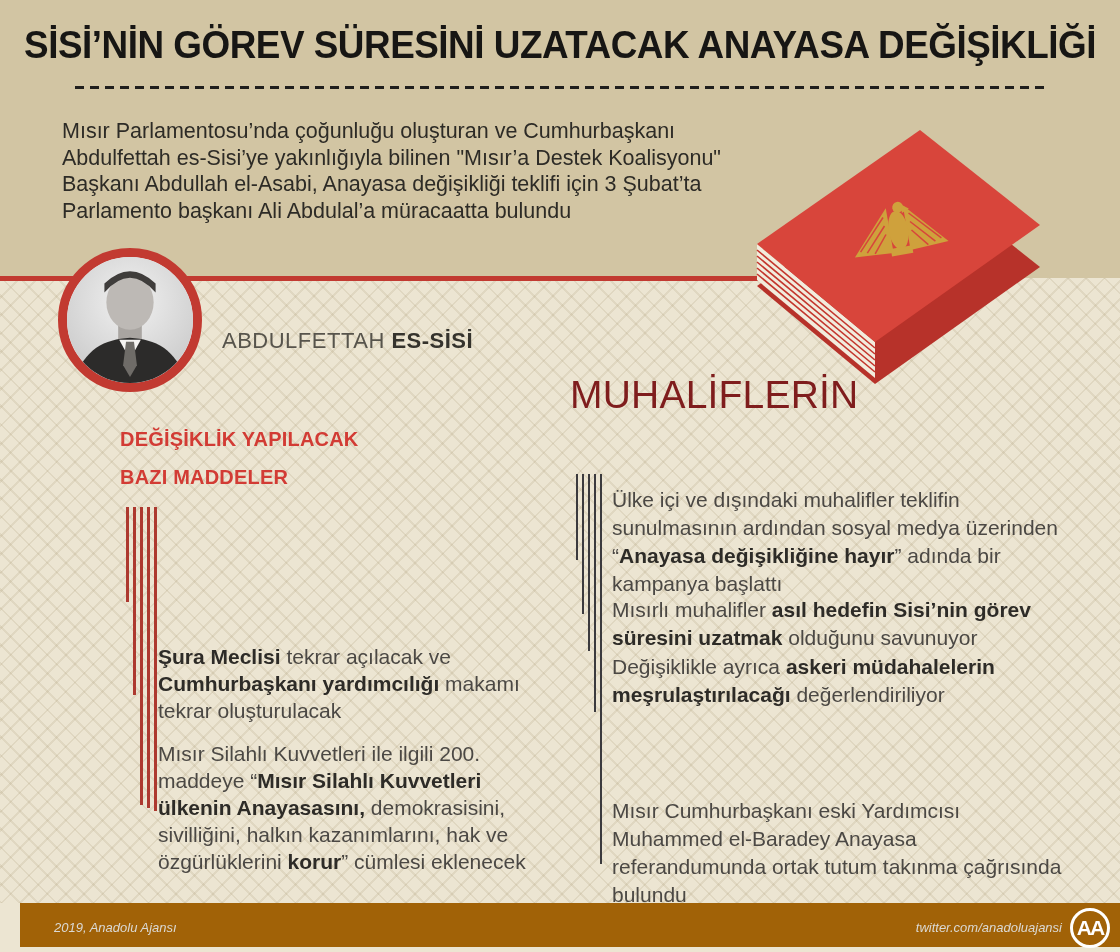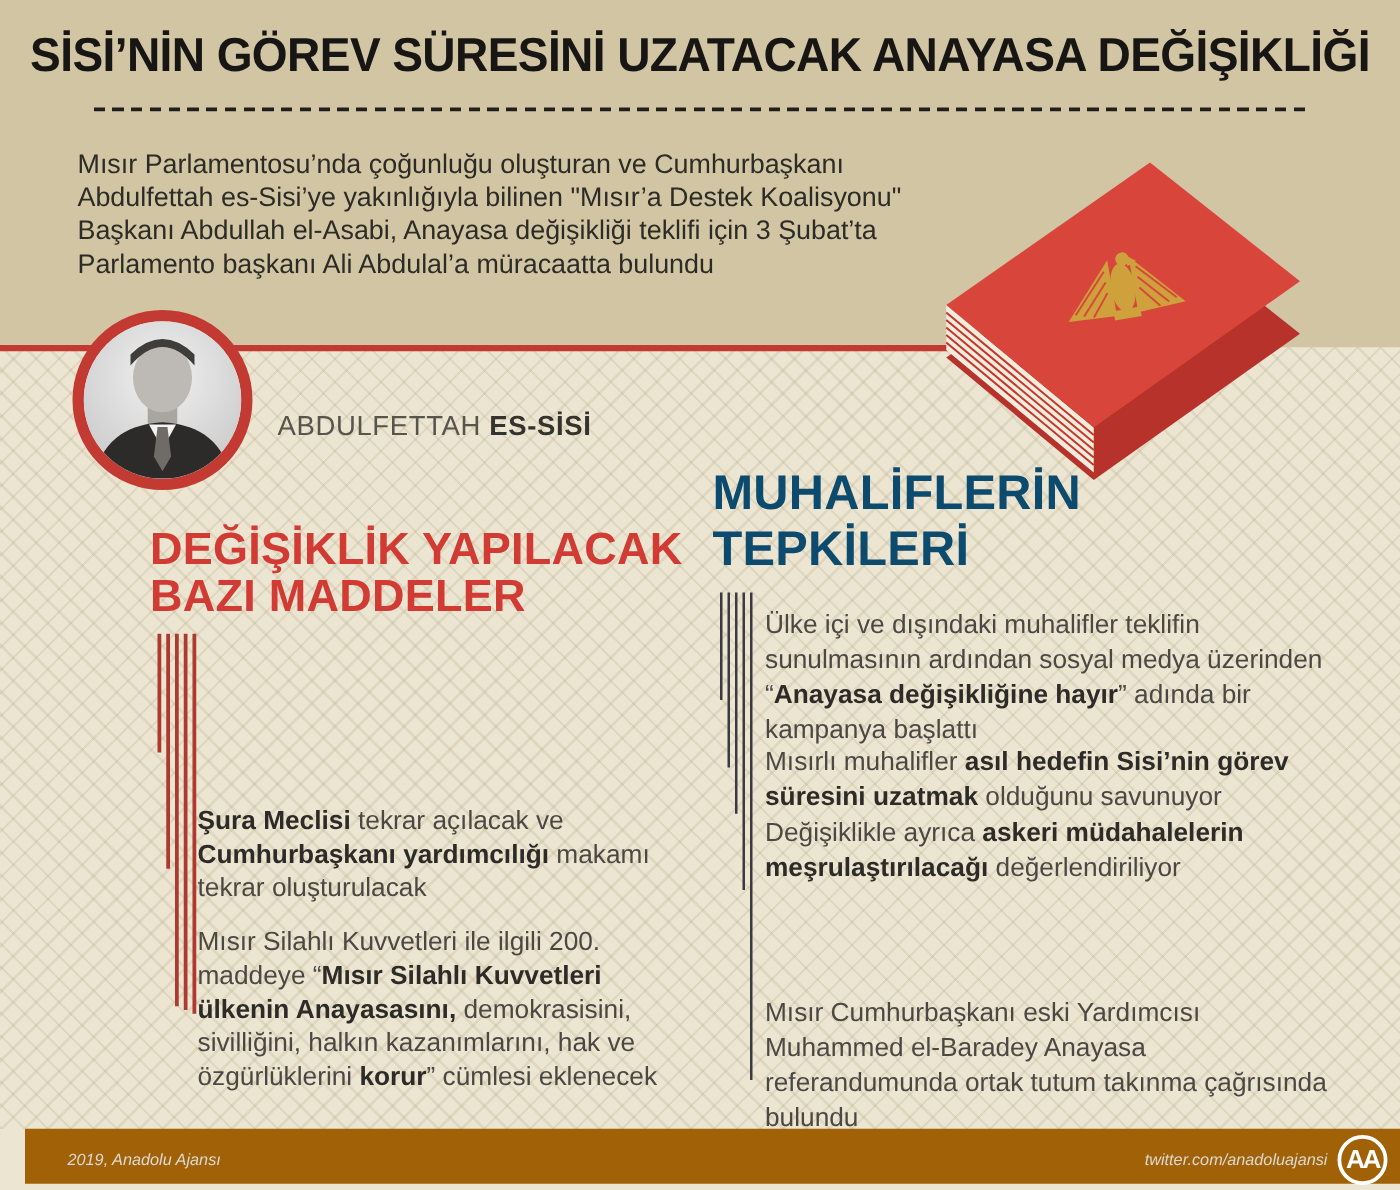--- a/index.html
+++ b/index.html
@@ -37,25 +37,25 @@
     position:absolute;left:58px;top:248px;width:126px;height:126px;border-radius:50%;
     border:9px solid #c23a31;background:#e9e9e9;overflow:hidden;
   }
   .person-label{position:absolute;left:222px;top:306px;font-size:22px;letter-spacing:0.5px;color:#57544c;margin-top:22px;}
   .person-label b{color:#35332d;font-weight:700;}
   
   .book{position:absolute;left:735px;top:112px;width:330px;height:292px;}
   
   .heading-red{
     position:absolute;left:120px;top:420px;
-    font-size:36px;line-height:38px;font-weight:700;color:#d23b34;letter-spacing:0.2px;
+    font-size:20px;line-height:38px;font-weight:700;color:#d23b34;letter-spacing:0.2px;
   }
   .heading-dark{
     position:absolute;left:570px;top:372px;
-    font-size:39px;line-height:45px;font-weight:700;color:#0c4a6e;letter-spacing:0.2px;
+    font-size:39px;line-height:45px;font-weight:400;color:#7f1d1d;letter-spacing:0.2px;
   }
   
   .stripes{position:absolute;display:flex;align-items:flex-start;}
   .stripes i{display:block;}
   .stripes-red{left:126px;top:507px;gap:4.5px;}
   .stripes-red i{width:2.5px;background:#ad392f;}
   .stripes-dark{left:576px;top:474px;gap:4px;}
   .stripes-dark i{width:2px;background:#3b3a3e;}
   
   .item{position:absolute;font-size:21px;line-height:27px;color:#4b4844;}
@@ -152,21 +152,20 @@
       <i style="height:188px"></i>
       <i style="height:298px"></i>
       <i style="height:301px"></i>
       <i style="height:304px"></i>
   </div>
   <div class="item item-left" style="top:643px"><b>Şura Meclisi</b> tekrar açılacak ve <b>Cumhurbaşkanı yardımcılığı</b> makamı tekrar oluşturulacak</div>
   <div class="item item-left" style="top:740px">Mısır Silahlı Kuvvetleri ile ilgili 200. maddeye  “<b>Mısır Silahlı Kuvvetleri ülkenin Anayasasını,</b> demokrasisini, sivilliğini, halkın kazanımlarını, hak ve özgürlüklerini <b>korur</b>” cümlesi eklenecek</div>
 
   <div class="heading-dark">
     <div>MUHALİFLERİN</div>
-    <div>TEPKİLERİ</div>
   </div>
   <div class="stripes stripes-dark">
     <i style="height:86px"></i>
       <i style="height:140px"></i>
       <i style="height:177px"></i>
       <i style="height:238px"></i>
       <i style="height:390px"></i>
   </div>
   <div class="item item-right" style="top:486px">Ülke içi ve dışındaki muhalifler teklifin sunulmasının ardından sosyal medya üzerinden “<b>Anayasa değişikliğine hayır</b>” adında bir kampanya başlattı</div>
   <div class="item item-right" style="top:596px">Mısırlı muhalifler <b>asıl hedefin Sisi’nin görev süresini uzatmak</b> olduğunu savunuyor</div>

